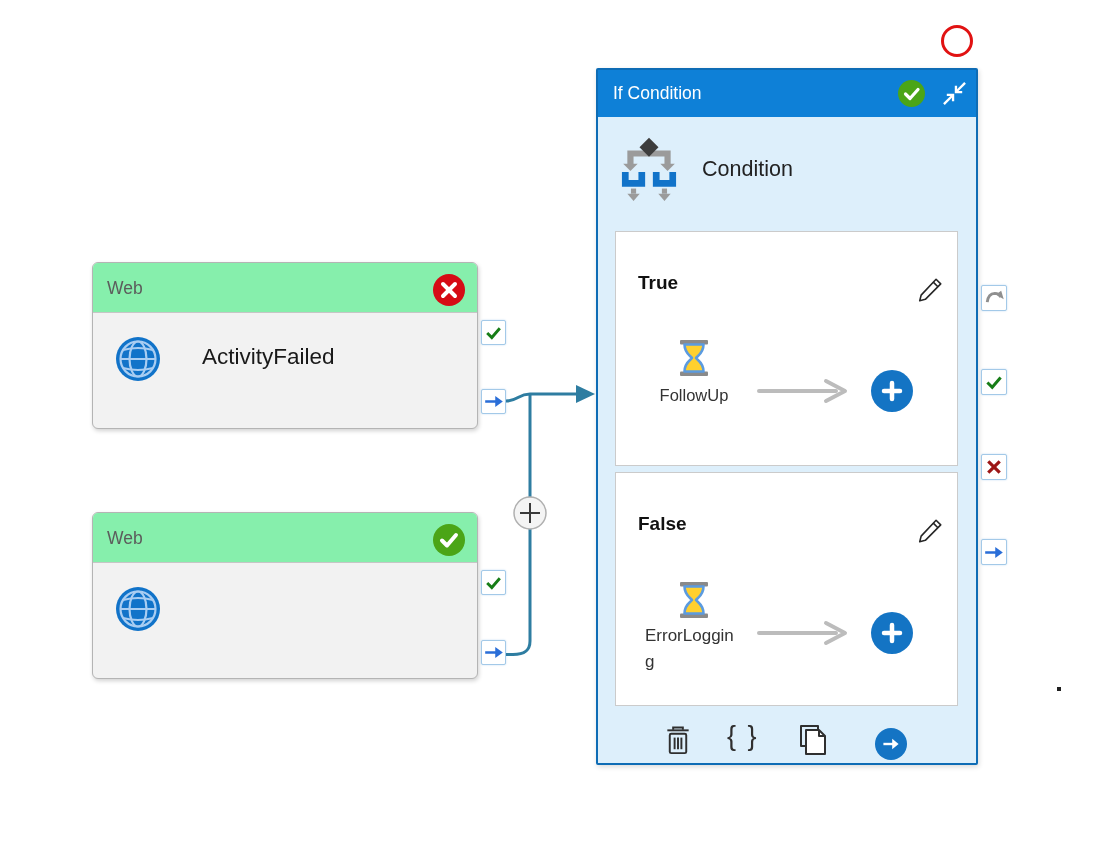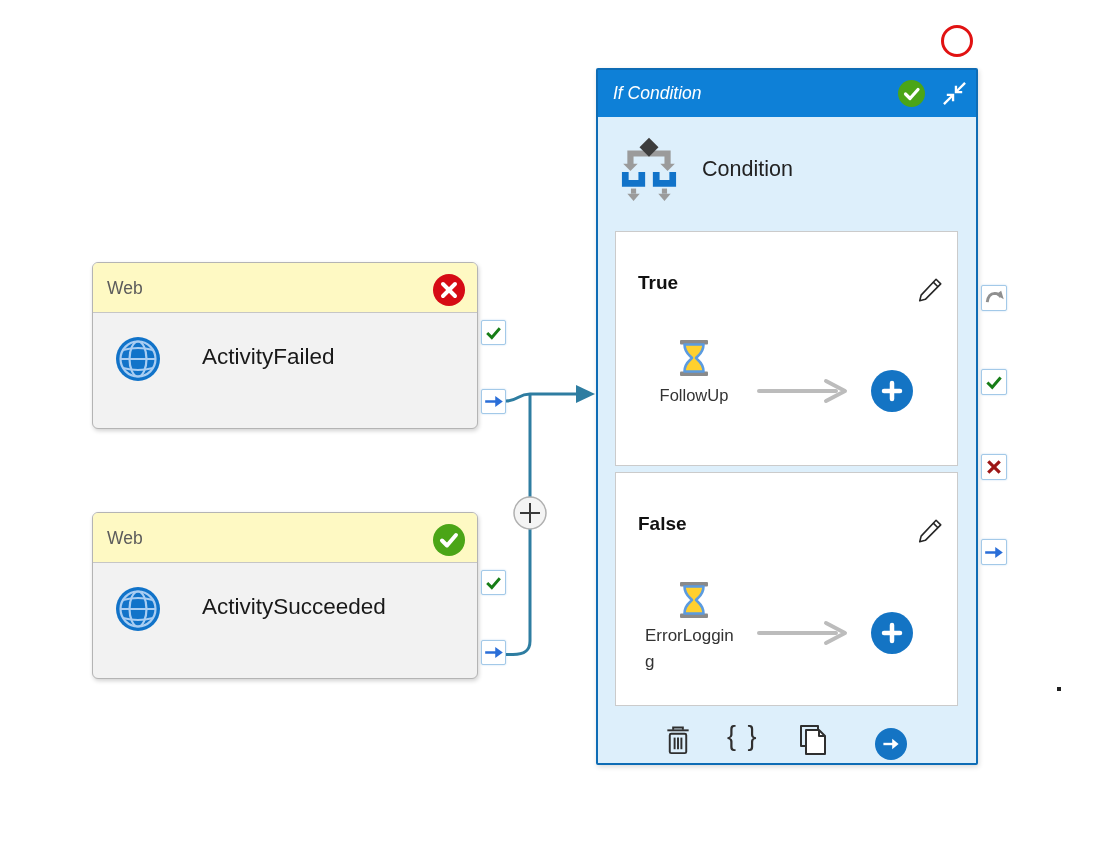--- a/index.html
+++ b/index.html
@@ -11,21 +11,21 @@
   }
 
   
   .web-box {
     position: absolute; width: 386px; height: 167px;
     background: #f2f2f2; border: 1px solid #b4b4b4; border-radius: 6px;
     box-shadow: 1px 2px 4px rgba(0,0,0,0.18); overflow: hidden;
   }
   .web-box .hd {
     position: absolute; left: 0; top: 0; right: 0; height: 50px;
-    background: #fef9c3; border-bottom: 1px solid #c6c6c6;
+    background: #86efac; border-bottom: 1px solid #c6c6c6;
   }
   .web-type {
     position: absolute; left: 14px; top: 0; line-height: 50px;
     font-size: 17.5px; color: #5c5c5c;
   }
   .status-circle { position: absolute; left: 340px; top: 11px; width: 32px; height: 32px; }
   .web-name {
     position: absolute; left: 102px; top: 81px; font-size: 22.5px; color: #191919; margin-left: 7px;
   }
   .globe { position: absolute; left: 21px; top: 72px; width: 48px; height: 48px; }
@@ -41,21 +41,20 @@
 
   
   #if-box {
     position: absolute; left: 596px; top: 68px; width: 382px; height: 697px;
     background: #ddeffb; border: 2px solid #0e6cb5; border-radius: 2px;
     box-shadow: 1px 2px 5px rgba(0,0,0,0.15);
   }
   #if-header {
     position: absolute; left: 0; top: 0; right: 0; height: 47px;
     background: #0e80d7;
-    font-style: italic;
   }
   #if-title {
     position: absolute; left: 15px; top: 0; line-height: 47px;
     color: #ffffff; font-size: 17.5px;
   }
   #if-status { position: absolute; left: 300px; top: 10px; width: 27px; height: 27px; }
   #if-collapse { position: absolute; left: 344px; top: 11px; width: 25px; height: 25px; cursor: pointer; }
   #if-icon { position: absolute; left: 16px; top: 67px; width: 70px; height: 66px; }
   #if-name {
     position: absolute; left: 104px; top: 87px; font-size: 21.5px; color: #222222;
@@ -170,21 +169,20 @@
     <svg class="globe" viewBox="0 0 48 48">
       <circle cx="24" cy="24" r="22" fill="#1173c9"></circle>
       <g stroke="#a9cdf2" stroke-width="2.2" fill="none">
         <circle cx="24" cy="24" r="17.5"></circle>
         <ellipse cx="24" cy="24" rx="8.5" ry="17.5"></ellipse>
         <line x1="6.5" y1="24" x2="41.5" y2="24"></line>
         <path d="M9,15 Q24,11 39,15"></path>
         <path d="M9,33 Q24,37 39,33"></path>
       </g>
     </svg>
-    <span class="web-name">ActivitySucceeded</span>
   </div>
 
   <div class="port" style="left:481px; top:570px;">
     <svg width="21" height="21" viewBox="0 0 25 25">
         <polyline points="5,13 10.5,18.5 20,7.5" fill="none" stroke="#177d17" stroke-width="3.4"></polyline>
       </svg>
   </div>
   <div class="port" style="left:481px; top:640px;">
     <svg width="22" height="21" viewBox="0 0 25 25">
         <line x1="2" y1="12.5" x2="16" y2="12.5" stroke="#2a6ed8" stroke-width="3"></line>

